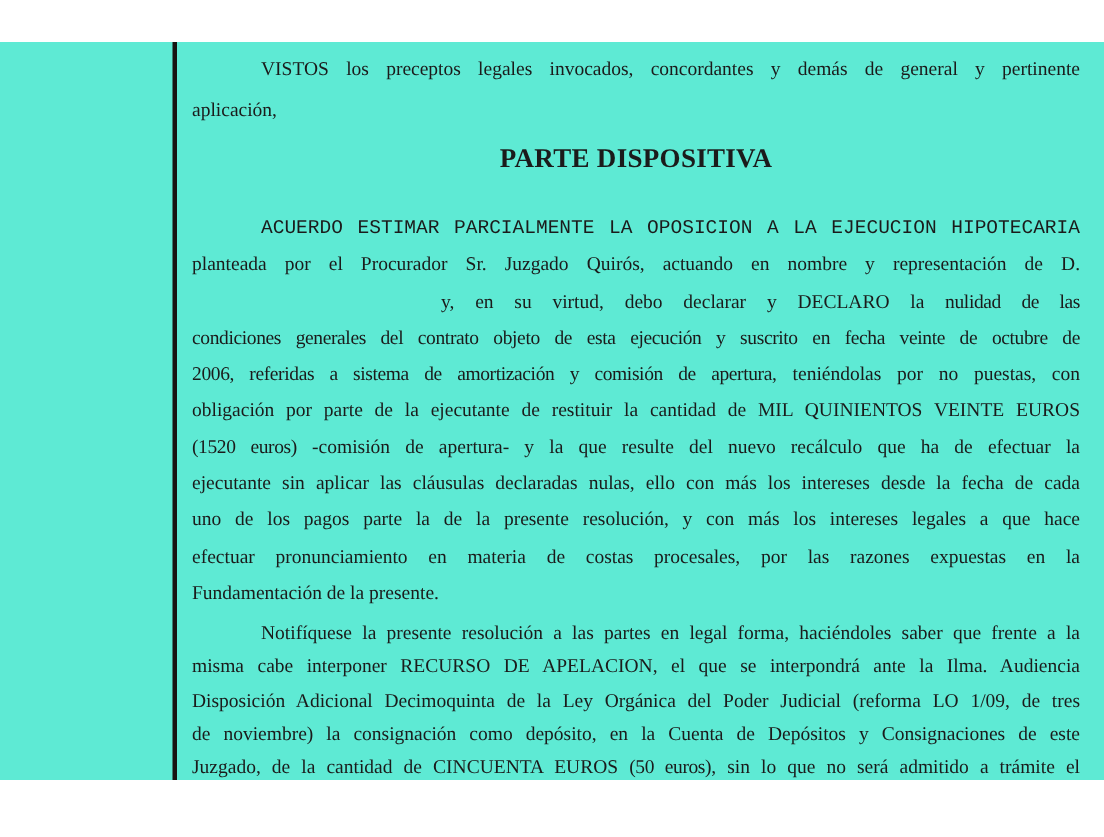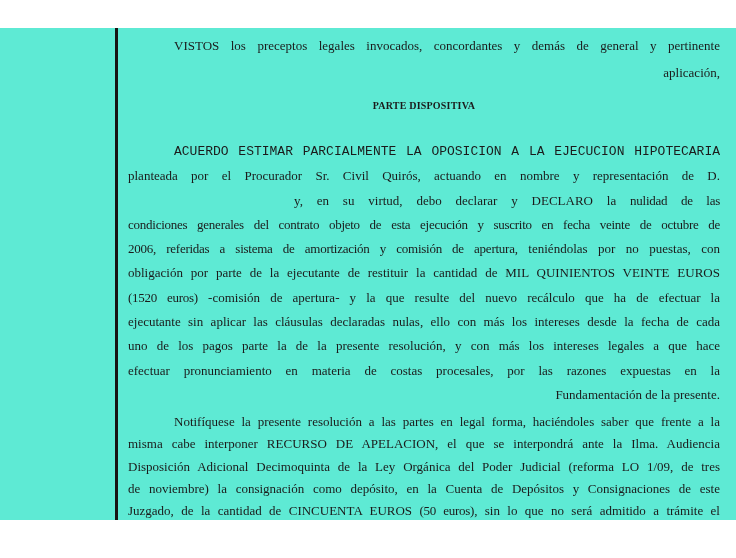--- a/index.html
+++ b/index.html
@@ -30,37 +30,37 @@
     top: 0;
     width: 592px;
     padding-top: 4px;
     font-size: 13px;
   }
 
   .para { margin: 0; padding: 0; }
 
   .line {
     overflow: hidden;
-    text-align: right;
+    text-align: left;
   }
   .just {
     text-align: justify;
     text-align-last: justify;
   }
 
   .p-vistos .line      { height: 27px;   line-height: 27px; }
   .p-acuerdo .line     { height: 24.3px; line-height: 24.3px; }
   .p-notifiquese .line { height: 22.2px; line-height: 22.2px; }
 
   .p-acuerdo     { margin-top: 26px; }
   .p-notifiquese { margin-top: 4px; }
 
   .section-heading {
     margin-top: 11px;
-    font-size: 10px;
+    font-size: 18px;
     font-weight: bold;
     text-align: center;
     line-height: 17px;
     letter-spacing: 0.2px;
   }
 
   .seg { }
   .b { font-weight: normal; letter-spacing: -0.25px; }
 
   .gap {
@@ -75,21 +75,21 @@
 <div class="page">
   <div class="margin-rule"></div>
   <div class="text-column">
     <div class="para p-vistos">
         <div class="line just" style="padding-left: 46px;"><span class="seg">VISTOS los preceptos legales invocados, concordantes y demás de general y pertinente</span></div>
         <div class="line"><span class="seg">aplicación,</span></div>
       </div>
     <div class="section-heading">PARTE DISPOSITIVA</div>
     <div class="para p-acuerdo">
         <div class="line just" style="padding-left: 46px; font-family: Liberation Mono, monospace;"><span class="seg">ACUERDO ESTIMAR PARCIALMENTE LA OPOSICION A LA EJECUCION HIPOTECARIA</span></div>
-        <div class="line just"><span class="seg">planteada por el Procurador Sr. Civil Quirós, actuando en nombre y representación de D.</span></div>
+        <div class="line just"><span class="seg">planteada por el Procurador Sr. Juzgado Quirós, actuando en nombre y representación de D.</span></div>
         <div class="line just"><span class="gap" style="width: 166px;"></span><span class="seg">y, en su virtud, debo declarar y DECLARO la </span><span class="seg b">nulidad de las</span></div>
         <div class="line just"><span class="seg b">condiciones generales del contrato objeto de esta ejecución y suscrito en fecha veinte de octubre de</span></div>
         <div class="line just"><span class="seg b">2006, referidas a sistema de amortización y comisión de apertura</span><span class="seg">, teniéndolas por no puestas, con</span></div>
         <div class="line just"><span class="seg">obligación por parte de la ejecutante de restituir la cantidad de MIL QUINIENTOS VEINTE EUROS</span></div>
         <div class="line just"><span class="seg b">(1520 euros)</span><span class="seg"> -comisión de apertura- y la que resulte del nuevo recálculo que ha de efectuar la</span></div>
         <div class="line just"><span class="seg">ejecutante sin aplicar las cláusulas declaradas nulas, ello con más los intereses desde la fecha de cada</span></div>
         <div class="line just"><span class="seg">uno de los pagos parte la de la presente resolución, y con más los intereses legales a que hace</span></div>
         <div class="line just"><span class="seg">efectuar pronunciamiento en materia de costas procesales, por las razones expuestas en la</span></div>
         <div class="line"><span class="seg">Fundamentación de la presente.</span></div>
       </div>

